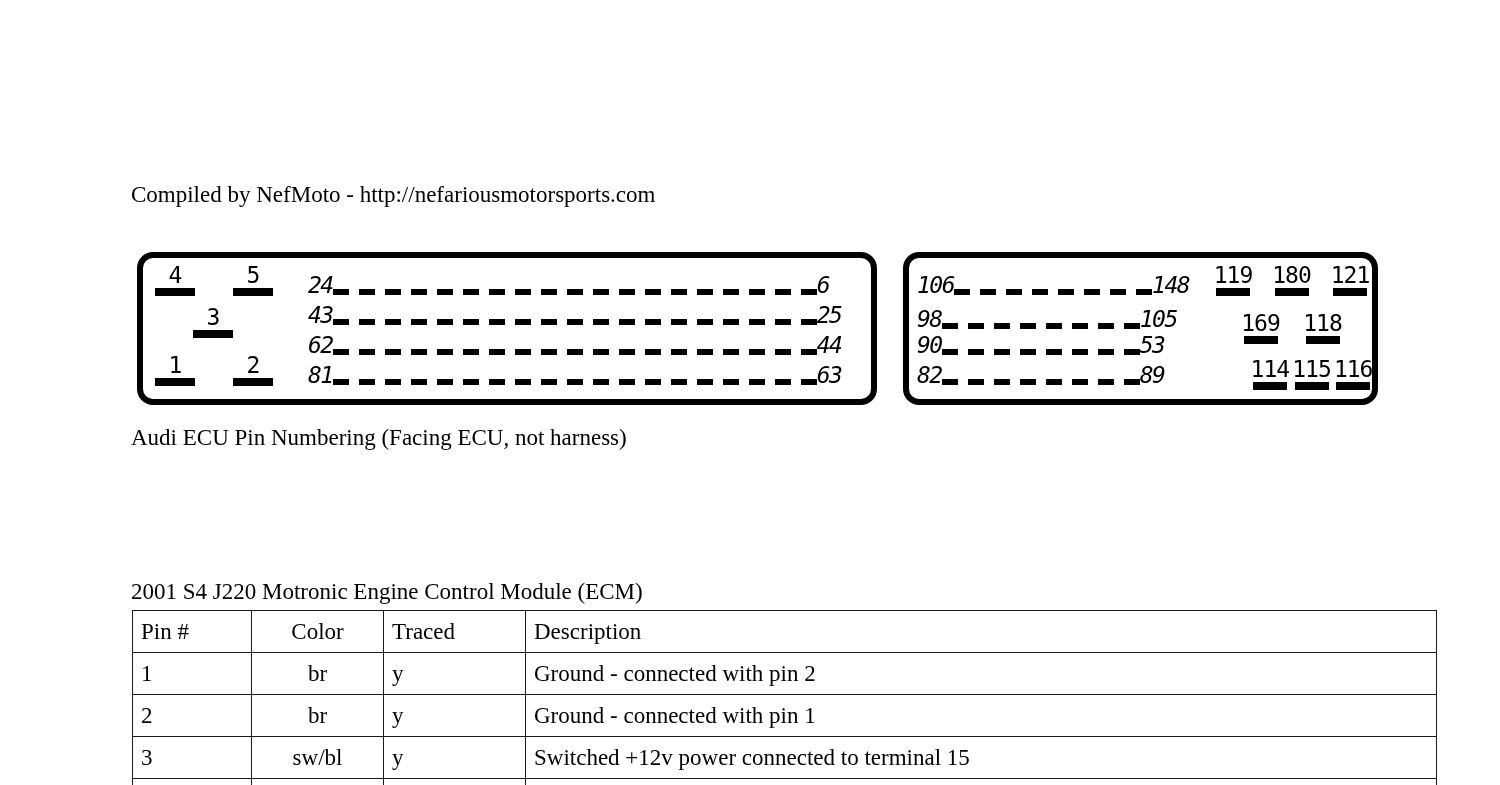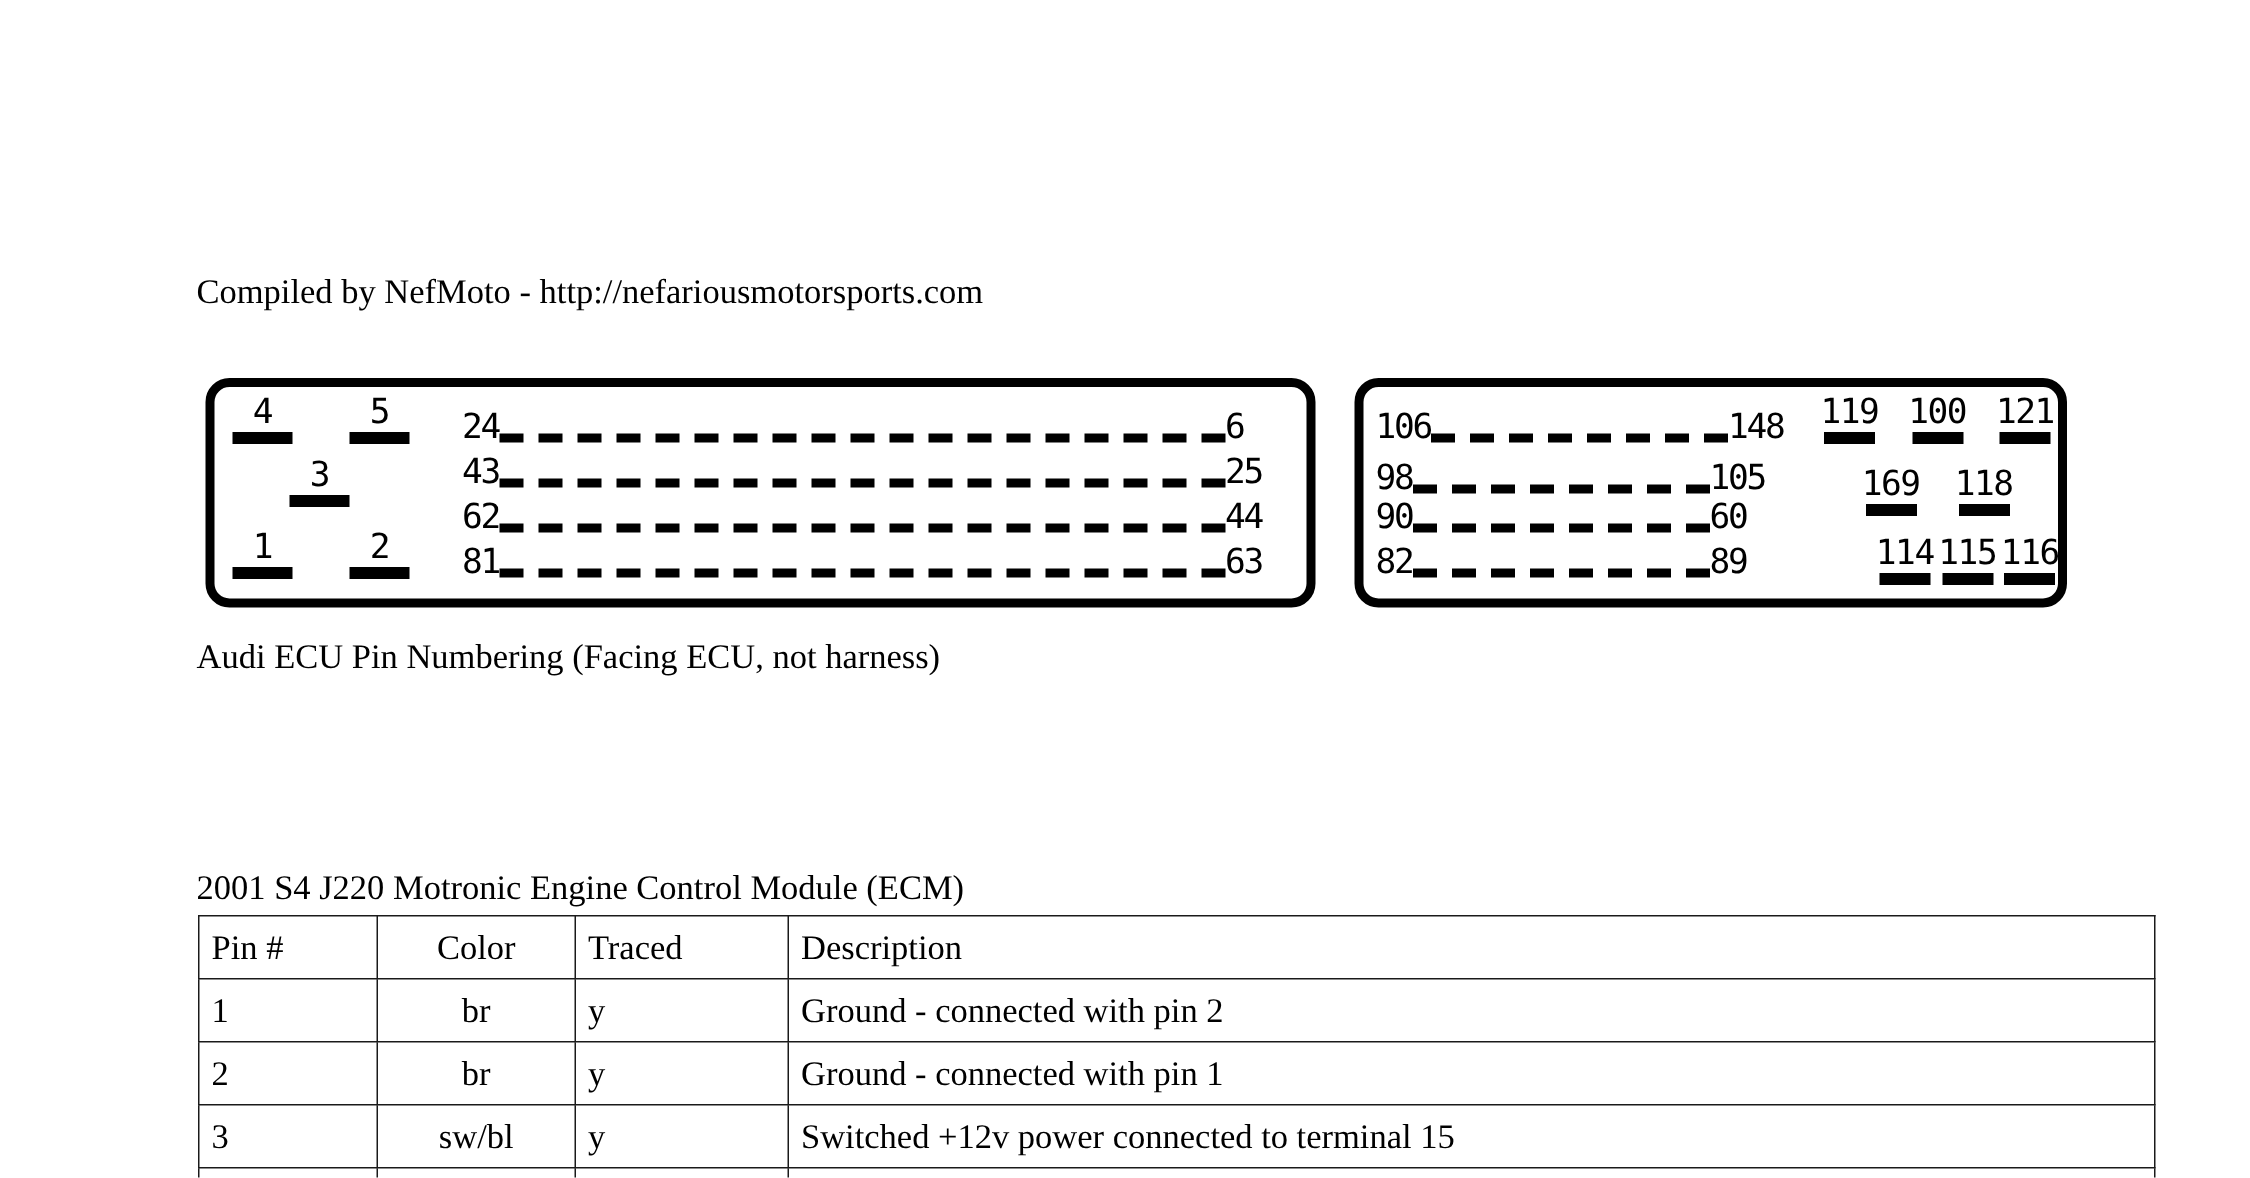--- a/index.html
+++ b/index.html
@@ -75,20 +75,21 @@
     height: 8px;
     background: #000;
   }
 
   
   .pin-row {
     position: absolute;
     display: flex;
     align-items: center;
     white-space: nowrap;
+    font-style: italic;
   }
   .pin-label {
     font-family: "DejaVu Sans Mono", monospace;
     font-size: 23px;
     line-height: 23px;
     letter-spacing: -1.5px;
     position: relative;
     top: -6px;
   }
   .pin-dashes {
@@ -308,21 +309,21 @@
           <span class="pin-dashes">
             <span class="pin-dash" style="width: 16px; margin-right: 10px;"></span>
             <span class="pin-dash" style="width: 16px; margin-right: 10px;"></span>
             <span class="pin-dash" style="width: 16px; margin-right: 10px;"></span>
             <span class="pin-dash" style="width: 16px; margin-right: 10px;"></span>
             <span class="pin-dash" style="width: 16px; margin-right: 10px;"></span>
             <span class="pin-dash" style="width: 16px; margin-right: 10px;"></span>
             <span class="pin-dash" style="width: 16px; margin-right: 10px;"></span>
             <span class="pin-dash" style="width: 16px; margin-right: 0px;"></span>
           </span>
-          <span class="pin-label">60</span>
+          <span class="pin-label">53</span>
         </div>
         <div class="pin-row" style="left: 8px; top: 112px;">
           <span class="pin-label">82</span>
           <span class="pin-dashes">
             <span class="pin-dash" style="width: 16px; margin-right: 10px;"></span>
             <span class="pin-dash" style="width: 16px; margin-right: 10px;"></span>
             <span class="pin-dash" style="width: 16px; margin-right: 10px;"></span>
             <span class="pin-dash" style="width: 16px; margin-right: 10px;"></span>
             <span class="pin-dash" style="width: 16px; margin-right: 10px;"></span>
             <span class="pin-dash" style="width: 16px; margin-right: 10px;"></span>
@@ -332,21 +333,21 @@
           <span class="pin-label">89</span>
         </div>
       </div>
     <div class="blade-group" id="right-blades" style="left: 300px; top: 6px; width: 165px;">
         <div style="position: absolute; left: 0px; top: 0px; width: 165px; display: flex; justify-content: space-between; gap: 0px;">
           <div class="blade-cell" style="position: relative; width: 48px;">
             <div class="blade-num">119</div>
             <div class="blade-bar" style="width: 34px;"></div>
           </div>
           <div class="blade-cell" style="position: relative; width: 48px;">
-            <div class="blade-num">100</div>
+            <div class="blade-num">180</div>
             <div class="blade-bar" style="width: 34px;"></div>
           </div>
           <div class="blade-cell" style="position: relative; width: 48px;">
             <div class="blade-num">121</div>
             <div class="blade-bar" style="width: 34px;"></div>
           </div>
         </div>
         <div style="position: absolute; left: 0px; top: 48px; width: 165px; display: flex; justify-content: center; gap: 14px;">
           <div class="blade-cell" style="position: relative; width: 48px;">
             <div class="blade-num">169</div>

